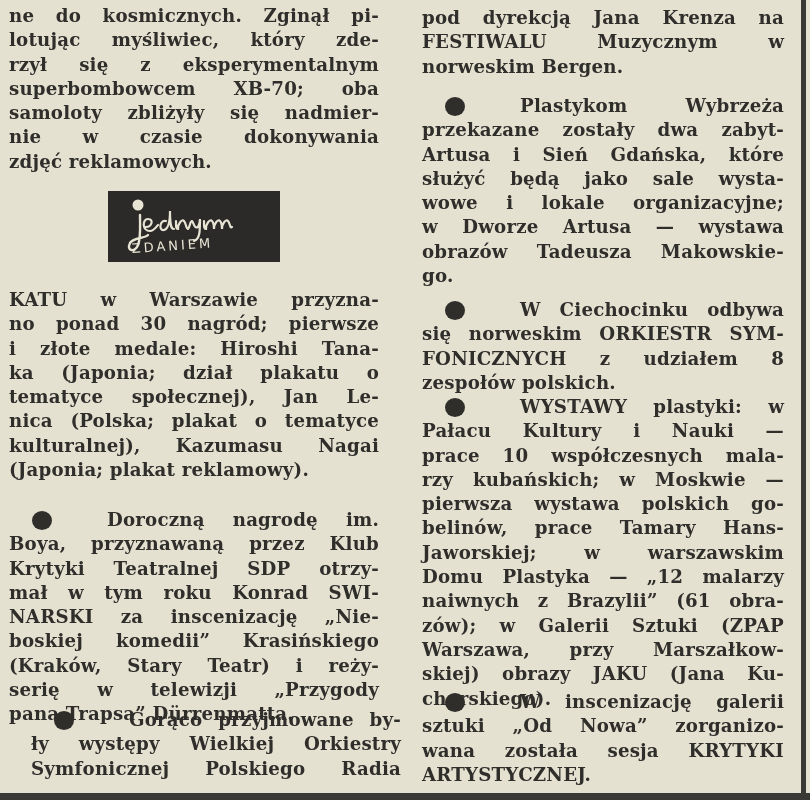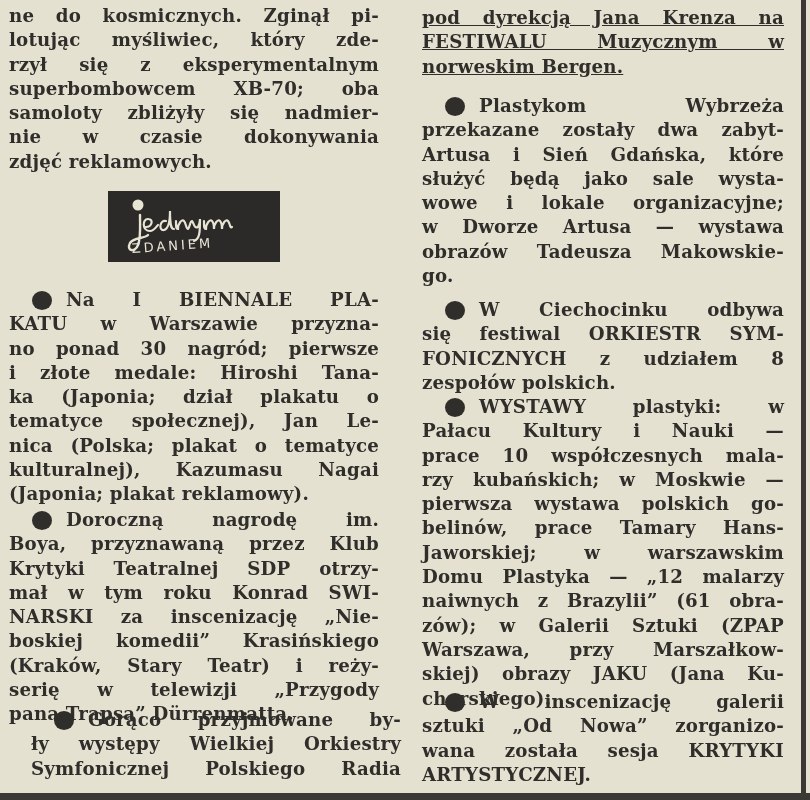--- a/index.html
+++ b/index.html
@@ -66,20 +66,21 @@
     border-radius: 50%;
     background: #2f2e2b;
     vertical-align: -3px;
     margin-left: 23px;
     margin-right: 14px;
   }
   .first-line {
     display: flex;
     align-items: center;
     height: 24.3px;
+    gap: 41px;
   }
   .first-line .txt {
     flex: 1;
     text-align: justify;
     text-align-last: justify;
     font-size: 18.2px;
     font-weight: bold;
     white-space: nowrap;
     letter-spacing: 0.2px;
     line-height: 24.3px;
@@ -105,24 +106,20 @@
       <span class="line">ne do kosmicznych. Zginął pi-</span>
       <span class="line">lotując myśliwiec, który zde-</span>
       <span class="line">rzył się z eksperymentalnym</span>
       <span class="line">superbombowcem XB-70; oba</span>
       <span class="line">samoloty zbliżyły się nadmier-</span>
       <span class="line">nie w czasie dokonywania</span>
       <span class="line last">zdjęć reklamowych.</span>
     </div>
 
     <div class="para" style="top:288px;">
-      <div class="first-line">
-        <span class="bullet"></span>
-        <span class="txt">Na I BIENNALE PLA-</span>
-      </div>
       <span class="line">KATU w Warszawie przyzna-</span>
       <span class="line">no ponad 30 nagród; pierwsze</span>
       <span class="line">i złote medale: Hiroshi Tana-</span>
       <span class="line">ka (Japonia; dział plakatu o</span>
       <span class="line">tematyce społecznej), Jan Le-</span>
       <span class="line">nica (Polska; plakat o tematyce</span>
       <span class="line">kulturalnej), Kazumasu Nagai</span>
       <span class="line last">(Japonia; plakat reklamowy).</span>
     </div>
 
@@ -158,21 +155,21 @@
       <path d="M38 36 C44 36 46 28 40 28 C34 28 34 40 42 40 C46 40 48 36 50 34" fill="none" stroke="#e8e4d4" stroke-width="2.2" stroke-linecap="round"></path>
       <path d="M58 30 C52 28 50 40 56 39 C60 38 62 30 62 20 C62 30 62 38 66 38" fill="none" stroke="#e8e4d4" stroke-width="2.2" stroke-linecap="round"></path>
       <path d="M68 30 C68 36 68 38 70 38 C70 32 74 28 76 30 C78 32 78 38 80 38 C82 36 82 30 84 30 C86 32 86 38 90 36 C92 32 92 30 92 28 C92 40 92 48 86 50" fill="none" stroke="#e8e4d4" stroke-width="2.2" stroke-linecap="round"></path>
       <path d="M96 30 C96 36 96 38 98 38 C98 32 102 28 104 30 C106 32 106 38 106 38 C106 32 110 28 112 30 C114 32 114 38 114 38 C114 32 118 28 120 30 C122 32 122 38 124 36" fill="none" stroke="#e8e4d4" stroke-width="2.2" stroke-linecap="round"></path>
       <text x="24" y="62" fill="#e8e4d4" font-family="DejaVu Sans, sans-serif" font-size="13" letter-spacing="3" transform="rotate(-4 24 62)">ZDANIEM</text>
     </svg>
   </div>
 
   <div class="col col-right">
 
-    <div class="para" style="top:6px;text-decoration:underline;">
+    <div class="para" style="top:6px;">
       <span class="line">pod dyrekcją Jana Krenza na</span>
       <span class="line">FESTIWALU Muzycznym w</span>
       <span class="line last">norweskim Bergen.</span>
     </div>
 
     <div class="para" style="top:94px;">
       <div class="first-line">
         <span class="bullet"></span>
         <span class="txt">Plastykom Wybrzeża</span>
       </div>
@@ -183,21 +180,21 @@
       <span class="line">w Dworze Artusa — wystawa</span>
       <span class="line">obrazów Tadeusza Makowskie-</span>
       <span class="line last">go.</span>
     </div>
 
     <div class="para" style="top:298px;">
       <div class="first-line">
         <span class="bullet"></span>
         <span class="txt">W Ciechocinku odbywa</span>
       </div>
-      <span class="line">się festiwal ORKIESTR SYM-</span>
+      <span class="line">się norweskim ORKIESTR SYM-</span>
       <span class="line">FONICZNYCH z udziałem 8</span>
       <span class="line last">zespołów polskich.</span>
     </div>
 
     <div class="para" style="top:395px;">
       <div class="first-line">
         <span class="bullet"></span>
         <span class="txt">WYSTAWY plastyki: w</span>
       </div>
       <span class="line">Pałacu Kultury i Nauki —</span>

